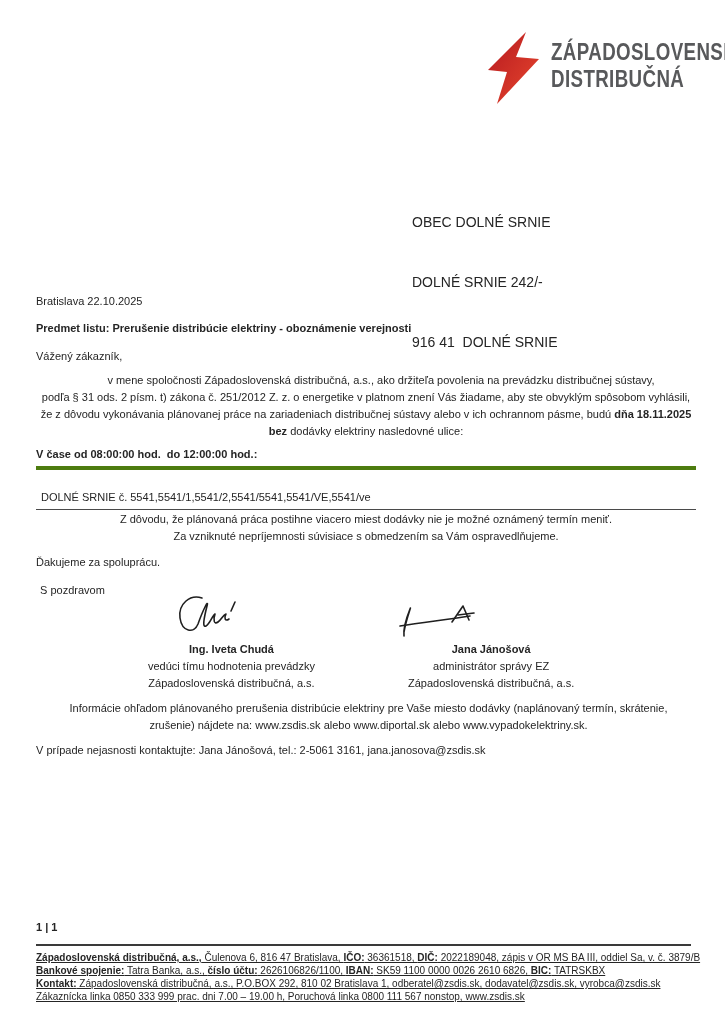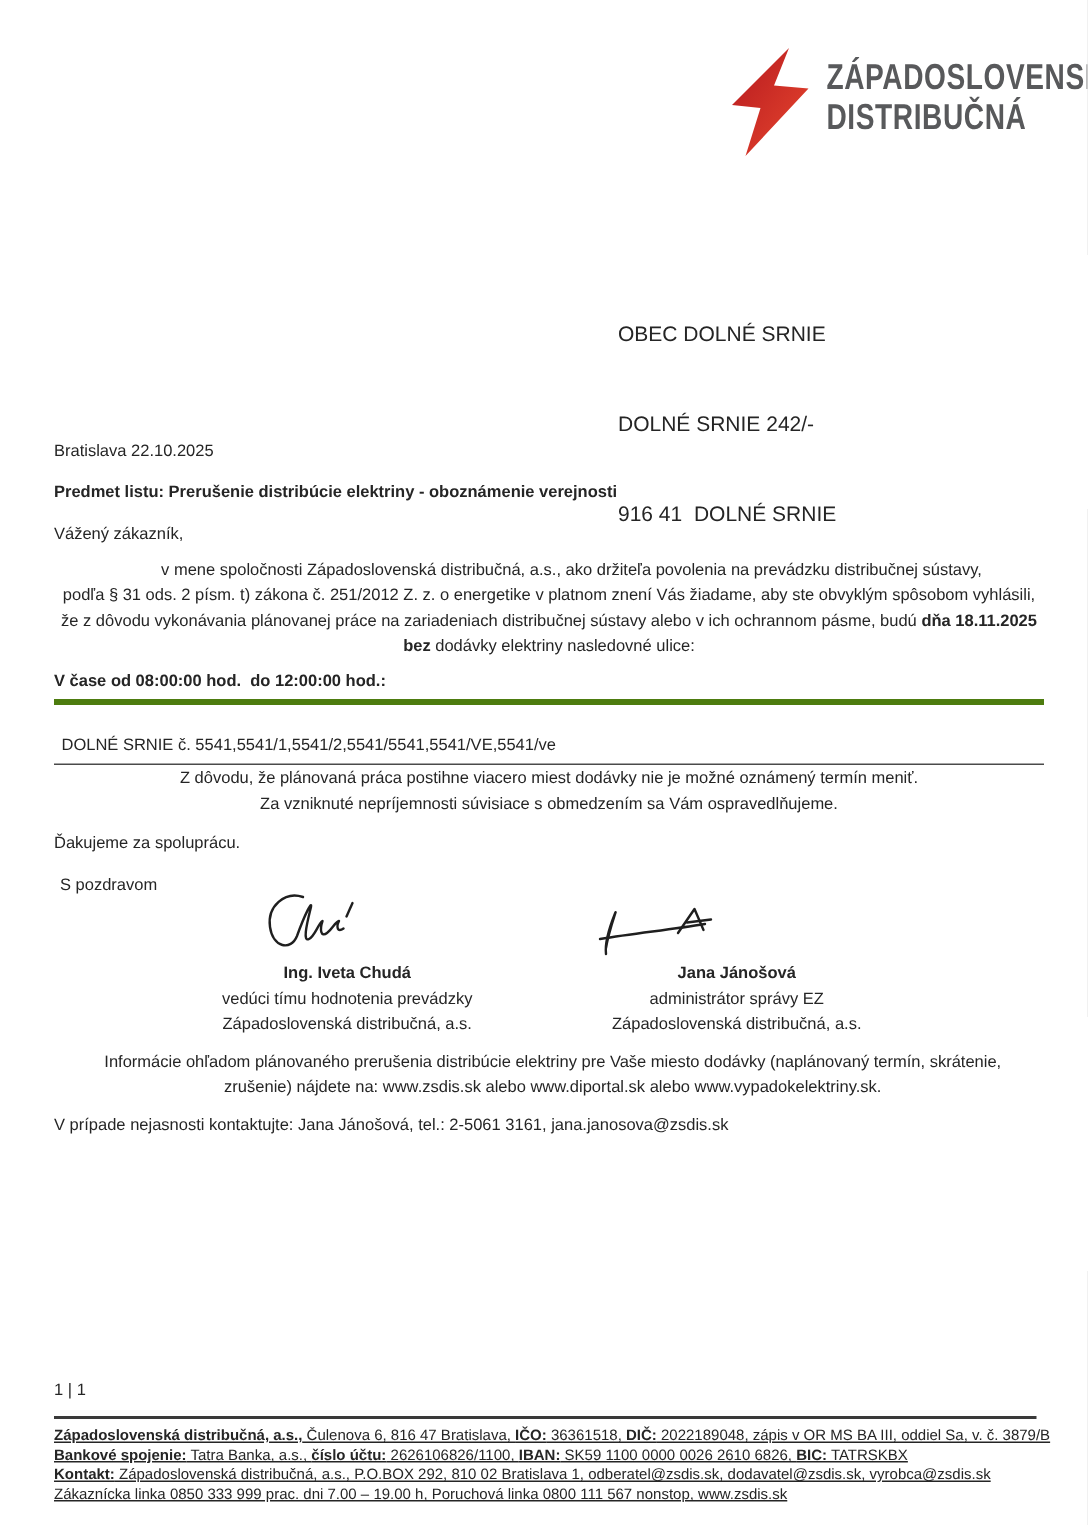--- a/index.html
+++ b/index.html
@@ -109,21 +109,21 @@
     <div class="body-line">Západoslovenská distribučná, a.s.</div>
   </div>
 
   <div class="abs" style="left:36px; top:700px; width:665px;">
     <div class="body-line">Informácie ohľadom plánovaného prerušenia distribúcie elektriny pre Vaše miesto dodávky (naplánovaný termín, skrátenie,</div>
     <div class="body-line">zrušenie) nájdete na: www.zsdis.sk alebo www.diportal.sk alebo www.vypadokelektriny.sk.</div>
   </div>
 
   <div class="abs body-line" style="left:36px; top:742px;">V prípade nejasnosti kontaktujte: Jana Jánošová, tel.: 2-5061 3161, jana.janosova@zsdis.sk</div>
 
-  <div class="abs body-line" style="left:36px; top:919px;">1 | 1</div>
+  <div class="abs body-line" style="left:36px; top:919px;font-weight:bold;">1 | 1</div>
 
   <div class="abs footer-rule" style="left:36px; top:944px; width:655px;"></div>
 
   <div class="abs" style="left:36px; top:951px; width:665px;">
     <div class="small"><span class="t b">Západoslovenská distribučná, a.s.,</span><span class="t"> Čulenova 6, 816 47 Bratislava, </span><span class="t b">IČO:</span><span class="t"> 36361518, </span><span class="t b">DIČ:</span><span class="t"> 2022189048, zápis v OR MS BA III, oddiel Sa, v. č. 3879/B</span></div>
     <div class="small"><span class="t b">Bankové spojenie:</span><span class="t"> Tatra Banka, a.s., </span><span class="t b">číslo účtu:</span><span class="t"> 2626106826/1100, </span><span class="t b">IBAN:</span><span class="t"> SK59 1100 0000 0026 2610 6826, </span><span class="t b">BIC:</span><span class="t"> TATRSKBX</span></div>
     <div class="small"><span class="t b">Kontakt:</span><span class="t"> Západoslovenská distribučná, a.s., P.O.BOX 292, 810 02 Bratislava 1, odberatel@zsdis.sk, dodavatel@zsdis.sk, vyrobca@zsdis.sk</span></div>
     <div class="small">Zákaznícka linka 0850 333 999 prac. dni 7.00 – 19.00 h, Poruchová linka 0800 111 567 nonstop, www.zsdis.sk</div>
   </div>
 

